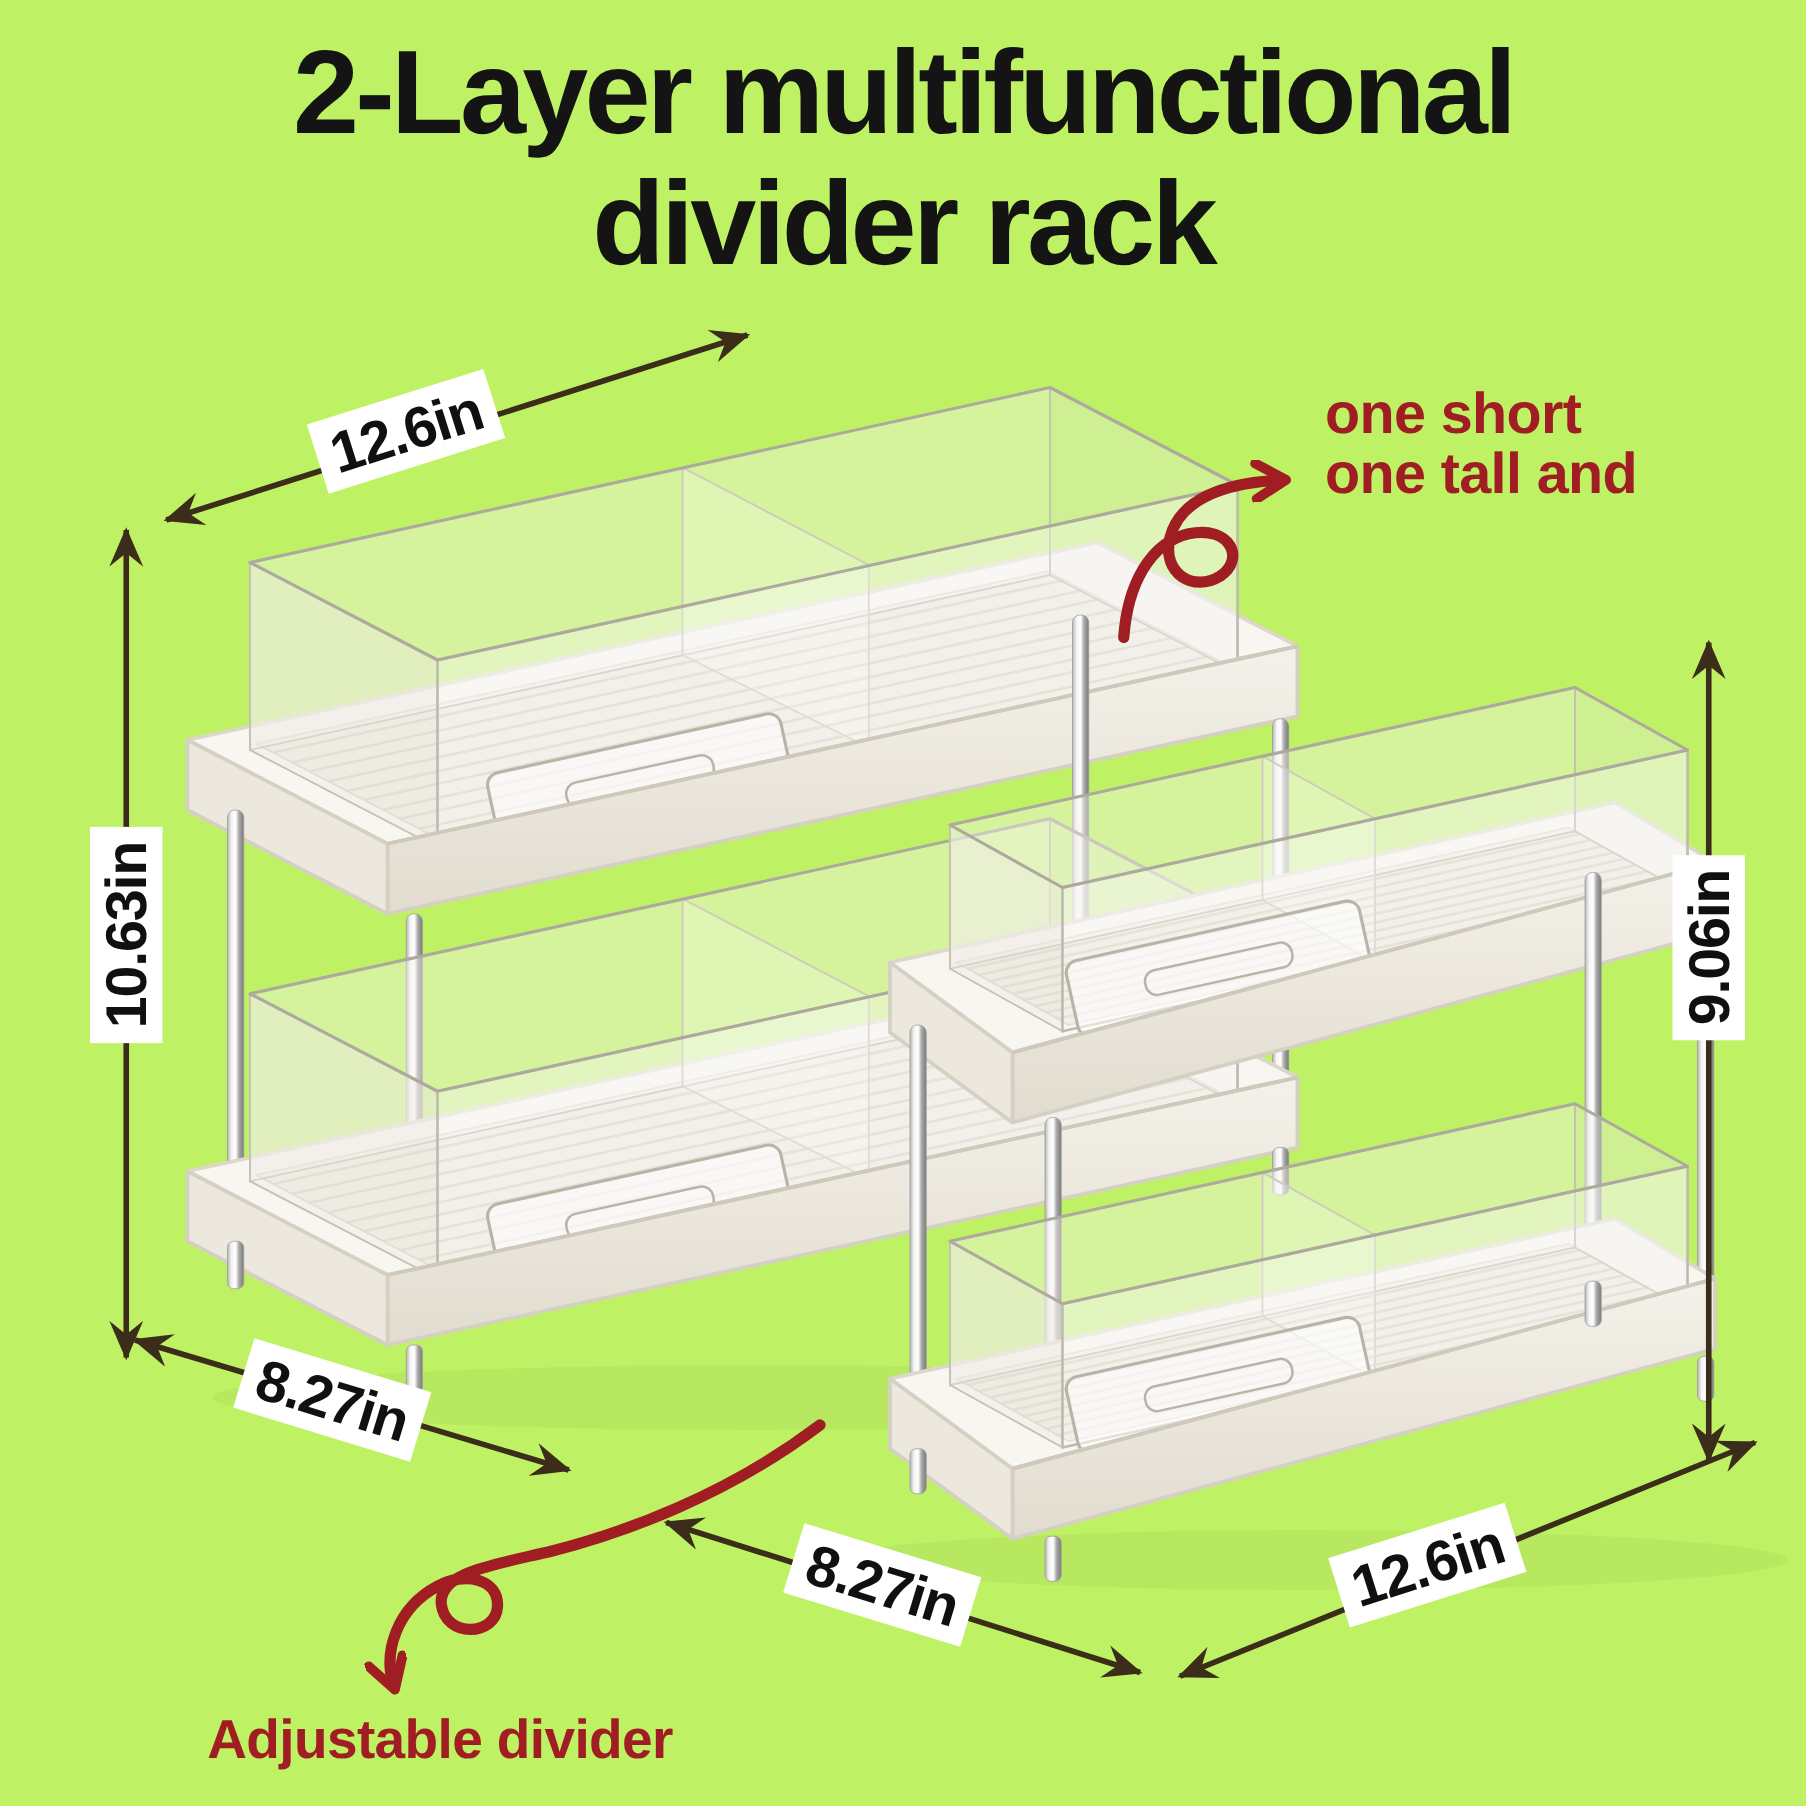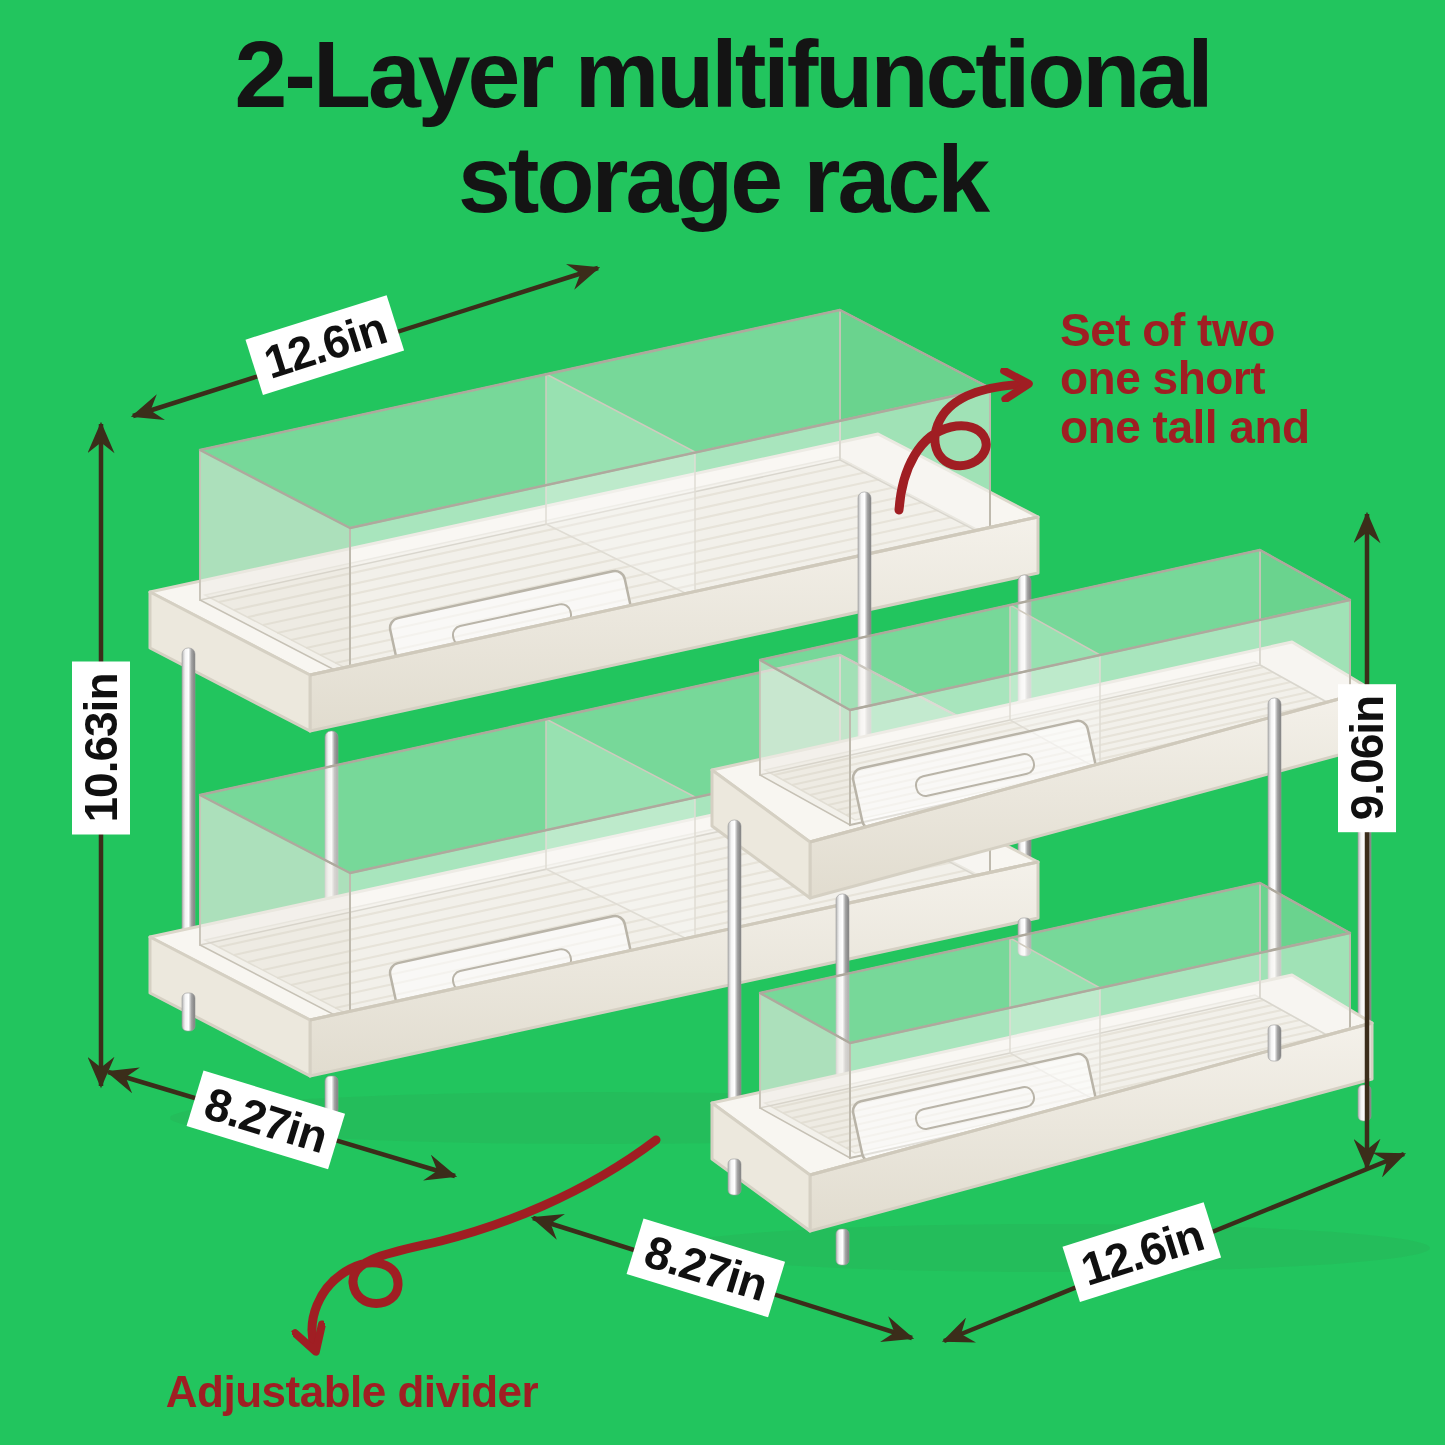--- a/index.html
+++ b/index.html
@@ -1,17 +1,17 @@
 <!DOCTYPE html>
 <html><head>
 <meta charset="utf-8">
 <style>
   html,body{margin:0;padding:0;background:#ffffff;}
   .stage{
-    position:relative;width:1445px;height:1445px;background:#22c55e;
+    position:relative;width:1445px;height:1445px;background:#bef264;
     overflow:hidden;font-family:"Liberation Sans",sans-serif;
   }
   .stage svg.art{position:absolute;left:0;top:0;}
   .page-title{
     position:absolute;top:22px;left:0;width:100%;text-align:center;
     font-weight:700;font-size:95px;line-height:1.11;letter-spacing:-3px;
     color:#141414;
   }
   .page-title span{display:block;}
   .red-note{
@@ -172,25 +172,24 @@
 
     <path d="M 899 510 C 902 468 920 434 951 427 C 984 420 997 447 976 461
              C 955 474 929 459 936 430 C 944 399 980 386 1026 384" fill="none" stroke="#A01E23" stroke-width="9" stroke-linecap="round" marker-end="url(#redhead)"></path>
     <path d="M 656 1140 C 582 1196 500 1226 441 1241 C 394 1252 351 1258 353 1283
              C 356 1311 397 1309 398 1285 C 399 1263 372 1257 350 1269
              C 318 1286 306 1321 315 1349" fill="none" stroke="#A01E23" stroke-width="9" stroke-linecap="round" marker-end="url(#redhead)"></path>
   </svg>
 
   <div class="page-title">
     <span>2-Layer multifunctional</span>
-    <span>storage rack</span>
+    <span>divider rack</span>
   </div>
 
   <div class="red-note">
-    <span>Set of two</span>
     <span>one short</span>
     <span>one tall and</span>
   </div>
 
   <div class="divider-note">Adjustable divider</div>
 
   <div class="dim r-m17" style="left:325px;top:345px;">12.6in</div>
   <div class="dim r-m90" style="left:101px;top:748px;">10.63in</div>
   <div class="dim r-m90" style="left:1367px;top:758px;">9.06in</div>
   <div class="dim r-p17" style="left:266px;top:1120px;">8.27in</div>

